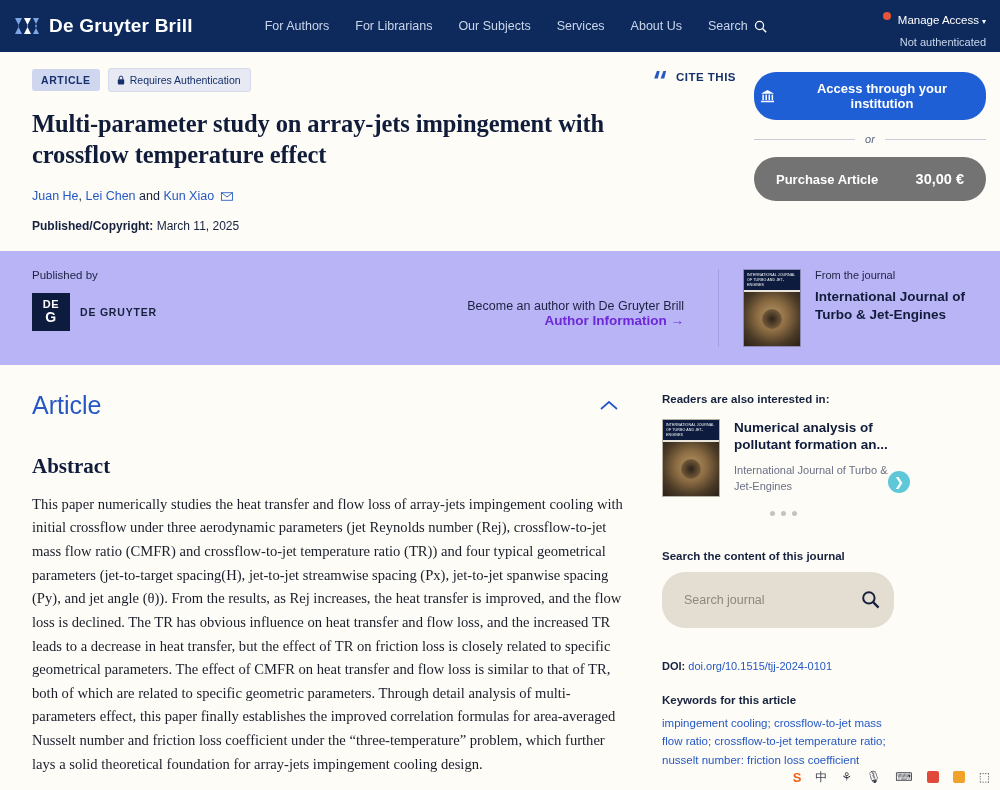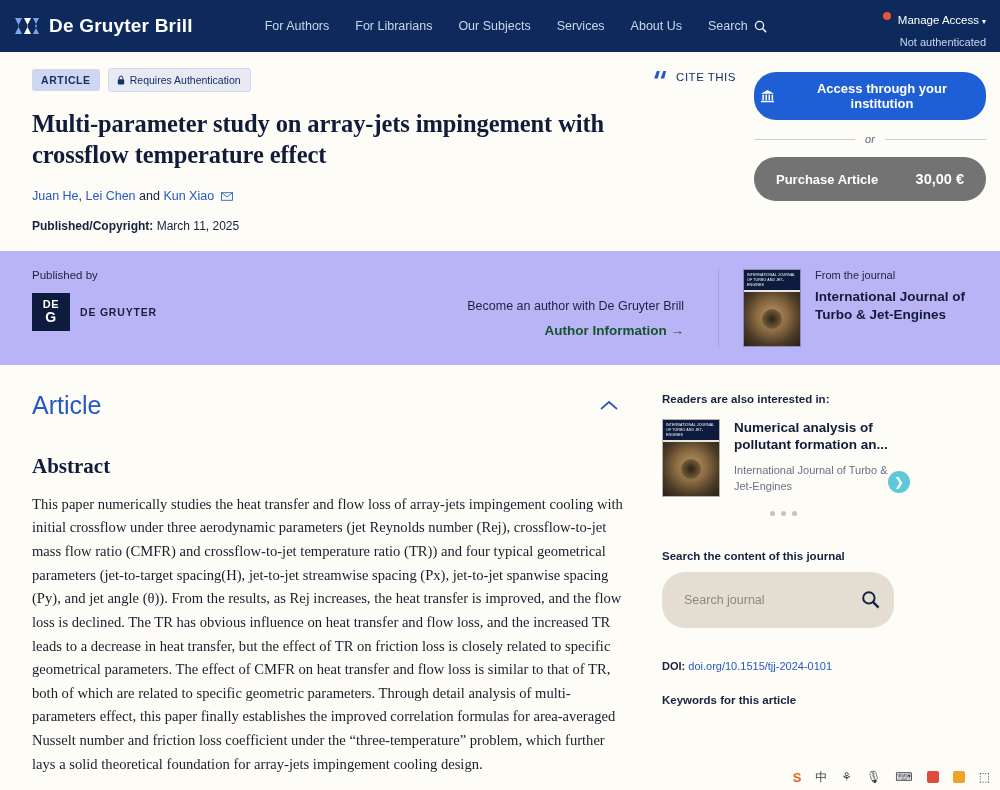--- a/index.html
+++ b/index.html
@@ -99,21 +99,21 @@
   }
   .cite-this {
     position: absolute;
     right: 18px;
     top: 3px;
     display: flex;
     align-items: center;
     gap: 7px;
     color: #15306b;
     font-size: 11.5px;
-    font-weight: normal;
+    font-weight: bold;
     letter-spacing: 0.5px;
     cursor: pointer;
   }
   h1.article-title {
     font-size: 24.5px;
     line-height: 1.28;
     font-weight: bold;
     margin: 16px 0 0 0;
     color: #101c3a;
     max-width: 610px;
@@ -211,24 +211,24 @@
     color: #16213e;
   }
   .pub-center {
     flex: 1;
     text-align: right;
     padding-right: 34px;
     padding-top: 30px;
   }
   .become-author { font-size: 12.5px; color: #1c2140; }
   .author-info {
-    margin-top: 10px;
+    margin-top: 0;
     font-size: 13.5px;
     font-weight: bold;
-    color: #14532d;
+    color: #6d28d9;
     cursor: pointer;
   }
   .pub-right {
     width: 268px;
     border-left: 1px solid #a49ee6;
     padding-left: 24px;
     display: flex;
     gap: 14px;
     align-items: flex-start;
   }
@@ -628,20 +628,27 @@
           </svg>
       </span>
     </div>
 
     <div class="doi-line">
       <b>DOI:</b>
       <a href="#">doi.org/10.1515/tjj-2024-0101</a>
     </div>
 
     <div class="kw-head">Keywords for this article</div>
+    <div class="kw-list">
+      <a href="#">impingement cooling</a>;
+      <a href="#">crossflow-to-jet mass flow ratio</a>;
+      <a href="#">crossflow-to-jet temperature ratio</a>;
+      <a href="#">nusselt number</a>;
+      <a href="#">friction loss coefficient</a>
+    </div>
   </div>
 </div>
 
 <div class="osbar">
   <span class="s-logo">S</span>
   <span class="cn">中</span>
   <span>⚘</span>
   <span>🎙</span>
   <span>⌨</span>
   <span class="sq-red"></span>

